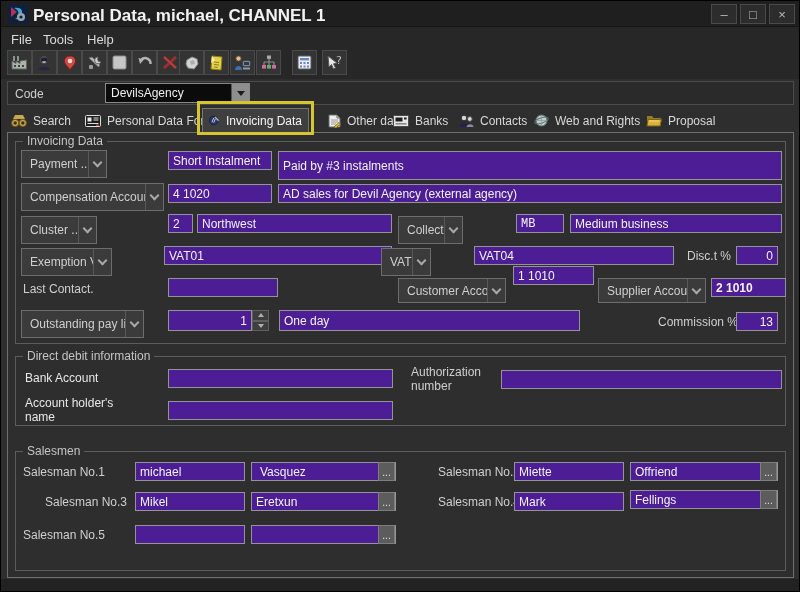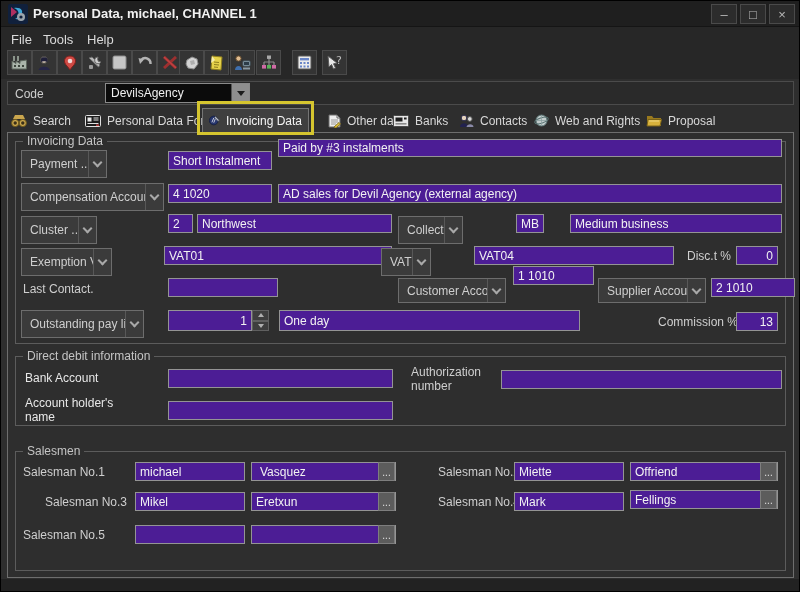--- a/index.html
+++ b/index.html
@@ -2,21 +2,21 @@
 <html><head>
 <meta charset="utf-8">
 <style>
   html,body{margin:0;padding:0;background:#4a4a4a;}
   #app{position:relative;width:800px;height:592px;background:#2e2e2e;
        font-family:"Liberation Sans",sans-serif;color:#d0d0d0;
        border:1px solid #000;box-sizing:border-box;overflow:hidden;}
   .abs{position:absolute;box-sizing:border-box;}
   
   .titlebar{left:0;top:0;width:800px;height:26px;background:#1f1f1f;border-bottom:1px solid #151515;}
-  .apptitle{left:32px;top:5px;font-size:13px;font-weight:bold;color:#f2f2f2;white-space:nowrap;}
+  .apptitle{left:32px;top:5px;font-size:17px;font-weight:bold;color:#f2f2f2;white-space:nowrap;}
   .winbtn{top:3px;width:26px;height:20px;background:#2c2c2c;border:1px solid #4a4a4a;
           color:#b8b8b8;font-size:13px;display:flex;align-items:center;justify-content:center;}
   
   .chrome{left:0;top:26px;width:800px;height:52px;background:#272727;}
   .menuitem{top:31px;font-size:13px;color:#dadada;}
   .tbtn{top:49px;width:25px;height:25px;background:#343434;border:1px solid #4a4a4a;
         display:flex;align-items:center;justify-content:center;}
   
   .codebar{left:6px;top:80px;width:787px;height:24px;border:1px solid #4b4b4b;background:#2a2a2a;}
   .sel{left:104px;top:82px;width:145px;height:20px;background:#0b0b0b;border:1px solid #8a8a8a;
@@ -266,21 +266,21 @@
   <div class="abs group" style="left:14px;top:140px;width:771px;height:203px;"></div>
   <div class="abs legend" style="left:22px;top:133px;">Invoicing Data</div>
 
   <div class="abs dbtn" style="left:20px;top:149px;width:86px;height:28px;">
     <span class="txt">Payment ...</span>
     <span class="arr">
         <span class="chev"></span>
       </span>
   </div>
   <div class="abs input" style="left:167px;top:150px;width:104px;height:19px;">Short Instalment</div>
-  <div class="abs input" style="left:277px;top:138px;width:504px;height:18px;">Paid by #3 instalments</div>
+  <div class="abs input" style="left:277px;top:150px;width:504px;height:29px;">Paid by #3 instalments</div>
 
   <div class="abs dbtn" style="left:20px;top:182px;width:143px;height:28px;">
     <span class="txt">Compensation Account</span>
     <span class="arr">
         <span class="chev"></span>
       </span>
   </div>
   <div class="abs input" style="left:167px;top:183px;width:104px;height:19px;">4 1020</div>
   <div class="abs input" style="left:277px;top:183px;width:504px;height:19px;">AD sales for Devil Agency (external agency)</div>
 
@@ -291,21 +291,21 @@
       </span>
   </div>
   <div class="abs input" style="left:167px;top:213px;width:25px;height:19px;">2</div>
   <div class="abs input" style="left:196px;top:213px;width:195px;height:19px;">Northwest</div>
   <div class="abs dbtn" style="left:397px;top:215px;width:65px;height:28px;">
     <span class="txt">Collection</span>
     <span class="arr">
         <span class="chev"></span>
       </span>
   </div>
-  <div class="abs input" style="left:515px;top:213px;width:28px;height:19px;">MB</div>
+  <div class="abs input" style="left:515px;top:213px;width:48px;height:19px;font-family:Liberation Mono, monospace;">MB</div>
   <div class="abs input" style="left:569px;top:213px;width:212px;height:19px;">Medium business</div>
 
   <div class="abs dbtn" style="left:20px;top:247px;width:91px;height:28px;">
     <span class="txt">Exemption VAT</span>
     <span class="arr">
         <span class="chev"></span>
       </span>
   </div>
   <div class="abs input" style="left:163px;top:245px;width:228px;height:19px;">VAT01</div>
   <div class="abs dbtn" style="left:380px;top:247px;width:50px;height:28px;">
@@ -326,21 +326,21 @@
         <span class="chev"></span>
       </span>
   </div>
   <div class="abs input" style="left:512px;top:265px;width:81px;height:19px;">1 1010</div>
   <div class="abs dbtn" style="left:597px;top:277px;width:108px;height:25px;">
     <span class="txt">Supplier Account</span>
     <span class="arr">
         <span class="chev"></span>
       </span>
   </div>
-  <div class="abs input" style="left:710px;top:277px;width:84px;height:19px;">2 1010</div>
+  <div class="abs input" style="left:710px;top:277px;width:75px;height:19px;font-weight:bold;">2 1010</div>
 
   <div class="abs dbtn" style="left:20px;top:309px;width:123px;height:28px;">
     <span class="txt">Outstanding pay limit</span>
     <span class="arr">
         <span class="chev"></span>
       </span>
   </div>
   <div class="abs input right" style="left:167px;top:309px;width:84px;height:21px;">1</div>
   <div class="abs spin" style="left:251px;top:309px;width:17px;height:21px;">
     <div class="spinbtn">

